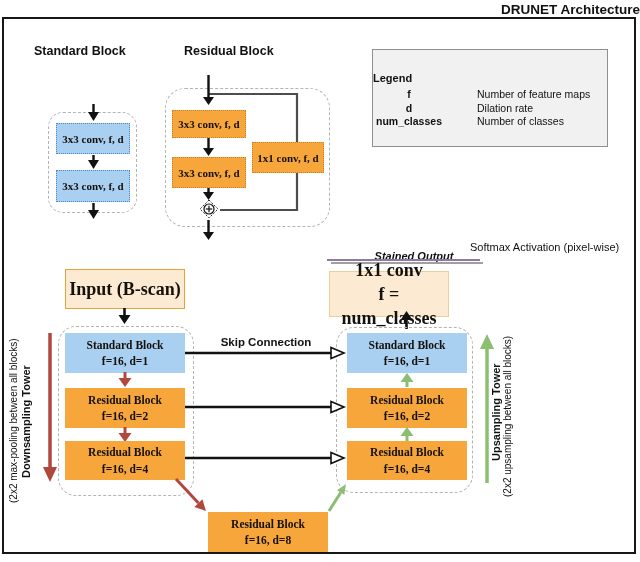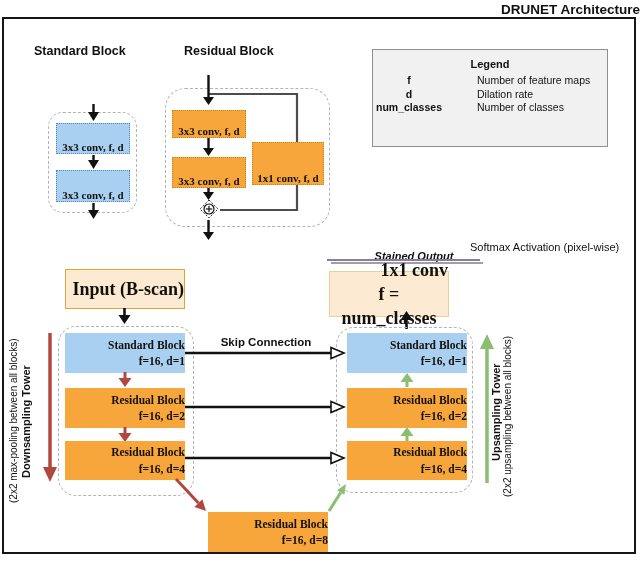--- a/index.html
+++ b/index.html
@@ -3,32 +3,32 @@
 <meta charset="utf-8">
 <style>
   html,body{margin:0;padding:0;background:#fff;}
   #figure{position:relative;width:640px;height:562px;background:#ffffff;overflow:hidden;
           font-family:"Liberation Sans",sans-serif;color:#111;}
   .abs{position:absolute;}
   .title{left:0;top:2px;width:640px;text-align:right;font-size:13.5px;font-weight:bold;}
   .outer-border{left:2px;top:17px;width:634px;height:537px;border:2px solid #161616;box-sizing:border-box;}
   .section-heading{font-size:12.5px;font-weight:bold;}
   .dashed-box{border:1.4px dashed #b4b4b4;border-radius:15px;box-sizing:border-box;background:transparent;}
-  .blk{box-sizing:border-box;display:flex;align-items:flex-end;justify-content:center;text-align:center;
+  .blk{box-sizing:border-box;display:flex;align-items:center;justify-content:center;text-align:center;
        font-family:"Liberation Serif",serif;font-weight:bold;color:#14100a;}
   .mini{font-size:11px;}
   .blue-fill{background:#A9CFF1;}
   .blue-dotted{border:1.4px dotted #4A86C8;}
   .orange-fill{background:#F7A63C;}
   .orange-dotted{border:1.4px dotted #C8832A;}
   .cream-fill{background:#FCEBD2;}
   .tower-blk{flex-direction:column;font-size:11.5px;line-height:1.4;}
   .io-blk{font-size:18px;line-height:1.35;flex-direction:column;}
   .legend{left:372px;top:49px;width:236px;height:98px;background:#F1F1F1;border:1px solid #8f8f8f;box-sizing:border-box;}
-  .legend-title{text-align:center;font-weight:bold;font-size:11px;margin-top:8px;}
+  .legend-title{text-align:left;font-weight:bold;font-size:11px;margin-top:22px;}
   .legend-rows{margin-top:4px;}
   .legend-row{display:flex;align-items:baseline;height:13.5px;font-size:10.5px;}
   .legend-term{width:72px;text-align:center;font-weight:bold;}
   .legend-desc{margin-left:32px;}
   .skip-label{left:185px;top:336px;width:162px;text-align:center;font-size:11.5px;font-weight:bold;}
   .stained{left:353px;top:250px;width:122px;text-align:center;font-size:11px;font-weight:bold;font-style:italic;}
   .softmax{left:470px;top:241px;font-size:11px;}
   .hline{height:2px;}
   .vtext{transform:rotate(-90deg);transform-origin:0 0;white-space:nowrap;line-height:11px;}
   .tower-label{font-size:11px;font-weight:bold;}
@@ -77,21 +77,21 @@
   <div class="abs blk mini orange-fill orange-dotted" style="left:172px;top:110px;width:74px;height:28px;">
       <span>3x3 conv, f, d</span>
     </div>
   <svg class="abs" style="left:202px;top:138px;" width="13" height="20">
     <line x1="6.5" y1="0" x2="6.5" y2="11" stroke="#111" stroke-width="2.4"></line>
       <polygon points="1,10 12,10 6.5,18" fill="#111"></polygon>
   </svg>
   <div class="abs blk mini orange-fill orange-dotted" style="left:172px;top:157px;width:74px;height:31px;">
       <span>3x3 conv, f, d</span>
     </div>
-  <div class="abs blk mini orange-fill orange-dotted" style="left:252px;top:142px;width:72px;height:43px;">
+  <div class="abs blk mini orange-fill orange-dotted" style="left:252px;top:142px;width:72px;height:31px;">
       <span>1x1 conv, f, d</span>
     </div>
   <svg class="abs" style="left:202px;top:188px;" width="13" height="14">
     <line x1="6.5" y1="0" x2="6.5" y2="5" stroke="#111" stroke-width="2.4"></line>
       <polygon points="1,4 12,4 6.5,12" fill="#111"></polygon>
   </svg>
   <svg class="abs" style="left:199px;top:199px;" width="20" height="20">
     <polygon points="10,1 19,10 10,19 1,10" fill="#fff" stroke="#333" stroke-width="1" stroke-dasharray="2,1.5"></polygon>
     <circle cx="10" cy="10" r="5" fill="#fff" stroke="#111" stroke-width="1.2"></circle>
     <line x1="10" y1="6.8" x2="10" y2="13.2" stroke="#111" stroke-width="1.2"></line>

